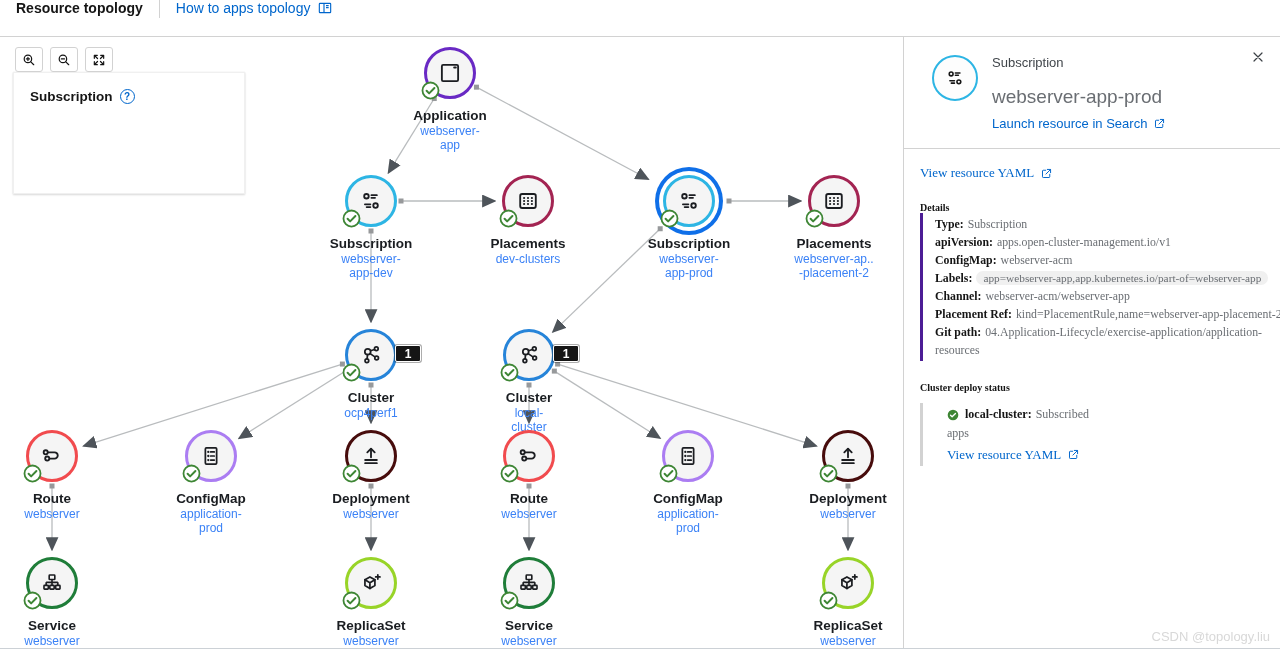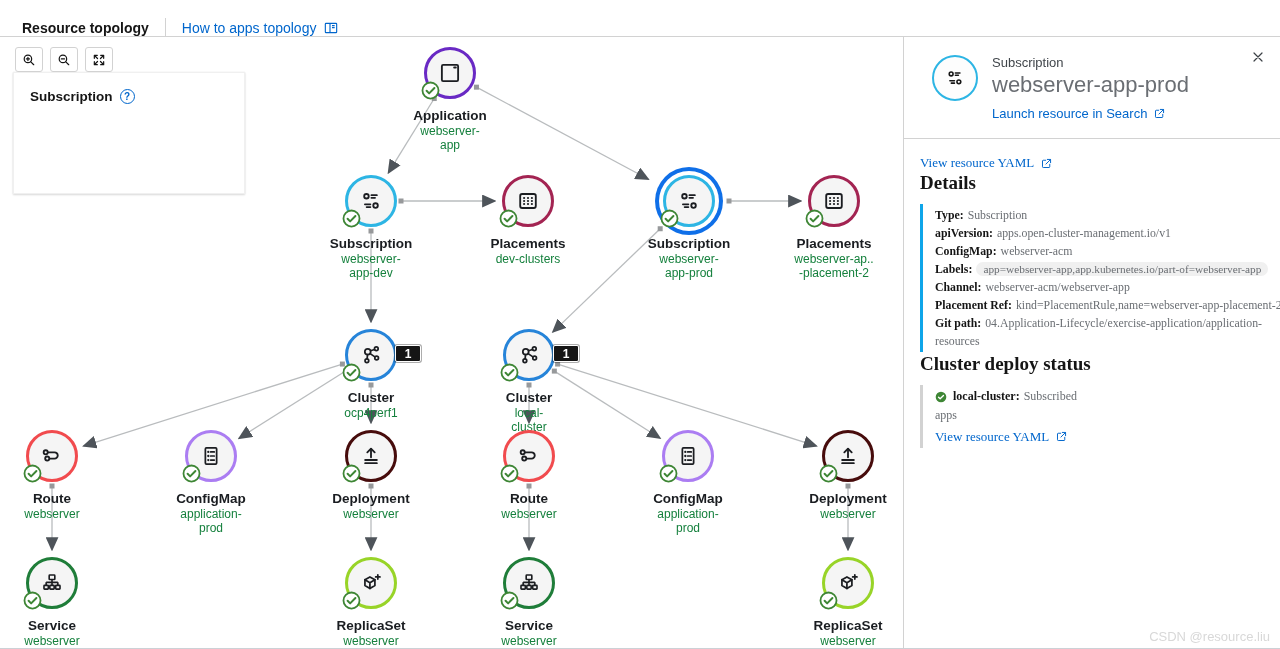--- a/index.html
+++ b/index.html
@@ -1,21 +1,21 @@
 <!DOCTYPE html>
 <html><head>
 <meta charset="utf-8">
 <style>
   * { box-sizing: border-box; margin: 0; padding: 0; }
   html,body { background:#fff; }
   body { font-family:"Liberation Sans", sans-serif; color:#151515; }
   .app { position:relative; width:1280px; height:649px; background:#fff; overflow:hidden; border-bottom:1px solid #ccd1d6; }
 
   
-  .hdr { height:37px; display:flex; align-items:flex-end; padding:0 22px; border-bottom:1px solid #d2d2d2; background:#fff; }
+  .hdr { height:37px; display:flex; align-items:flex-start; padding:0 16px; border-bottom:1px solid #d2d2d2; background:#fff; }
   .hdr-title { font-size:14px; font-weight:700; color:#151515; }
   .hdr-div { width:1px; height:18px; background:#d2d2d2; margin:0 16px; }
   .hdr-link { display:flex; align-items:center; gap:7px; color:#0066cc; font-size:14px; font-weight:500; cursor:pointer; }
   .hdr-link svg { width:16px; height:16px; }
 
   
   .main { display:flex; height:612px; }
   .graph { position:relative; width:903px; height:612px; background:#fff; }
   .edges { position:absolute; left:0; top:0; z-index:0; }
 
@@ -33,43 +33,43 @@
 
   
   .node { position:absolute; width:140px; text-align:center; z-index:2; }
   .ncircle { position:relative; width:52px; height:52px; margin:0 auto; border-radius:50%; background:#f5f5f5; border:3px solid #999; display:flex; align-items:center; justify-content:center; cursor:pointer; }
   .ncircle svg.glyph { width:26px; height:26px; color:#1b1d21; }
   .node.selected .ncircle { box-shadow:0 0 0 4px #fff, 0 0 0 8px #0f6fe8; }
   .ncheck { position:absolute; left:-6px; top:31px; width:19px; height:19px; }
   .ncheck svg { width:19px; height:19px; display:block; }
   .ncount { position:absolute; left:47px; top:13px; min-width:26px; height:17px; background:#151515; color:#fff; font-size:12px; font-weight:700; line-height:16px; text-align:center; padding:0 6px; border:1px solid #fff; box-shadow:0 0 0 1px rgba(21,21,21,.35); border-radius:2px; }
   .nlabel { margin-top:9px; font-size:13.5px; font-weight:700; color:#1a1d21; line-height:16px; }
-  .nsub { font-size:12px; color:#15803d; line-height:14px; }
+  .nsub { font-size:12px; color:#3b82f6; line-height:14px; }
 
   
   .panel { position:relative; width:377px; height:612px; border-left:1px solid #d2d2d2; background:#fff; }
   .pclose { position:absolute; top:12px; right:14px; width:16px; height:16px; color:#3c4146; cursor:pointer; }
   .pclose svg { width:16px; height:16px; }
   .phead { display:flex; gap:14px; padding:18px 16px 16px 28px; }
   .picon { width:46px; height:46px; border-radius:50%; border:2.5px solid #2db5e4; background:#fdfdfd; display:flex; align-items:center; justify-content:center; flex:none; }
   .picon svg { width:22px; height:22px; color:#151515; }
   .pkind { font-size:13px; color:#41464b; }
-  .ptitle { font-size:22px; color:#6a6e73; margin-top:2px; }
+  .ptitle { font-size:19px; color:#6a6e73; margin-top:16px; }
   .plink { display:inline-flex; align-items:center; gap:6px; color:#0066cc; font-size:13px; font-weight:500; cursor:pointer; margin-top:8px; }
   .plink svg { width:13px; height:13px; }
   .pdivider { border-top:1px solid #d2d2d2; }
   .pbody { padding:14px 16px 0 16px;font-family:Liberation Serif, serif; }
   .pbody .plink { margin-top:0; }
-  .sechead { font-size:19px; font-weight:600; color:#151515; margin-top:1px; }
-  .dlist { border-left:3px solid #0ea5e9; margin-top:10px; padding:2px 0 2px 12px; }
+  .sechead { font-size:10px; font-weight:600; color:#151515; margin-top:21px; }
+  .dlist { border-left:3px solid #4c1d95; padding:2px 0 2px 12px; }
   .drow { font-size:11.8px; line-height:18px; color:#6a6e73; white-space:nowrap; }
   .drow.wrap { white-space:normal; }
   .dlabel { font-weight:700; color:#151515; margin-right:4px; }
   .pill { background:#f0f0f0; border-radius:9px; padding:1px 7px; font-size:11.3px; color:#6a6e73; }
-  .cdlist { border-left:3px solid #d2d2d2; margin-top:10px; padding:2px 0 2px 12px; }
+  .cdlist { border-left:3px solid #d2d2d2; margin-top:10px; padding:2px 0 2px 24px; }
   .cdrow { font-size:12px; line-height:19px; color:#6a6e73; display:flex; align-items:center; }
   .cdrow .st-icon { width:12px; height:12px; margin-right:6px; flex:none; }
   .cdrow .st-icon svg { width:12px; height:12px; display:block; }
   .cdrow .dlabel { margin-right:4px; }
   .cdlist .plink { margin-top:2px; font-size:13px; }
 
   .watermark { position:absolute; right:10px; bottom:4px; font-size:13px; color:#d8d8d8; z-index:9; }
 </style>
 </head>
 <body>
@@ -599,14 +599,14 @@
               <svg>
                   <use href="#i-external"></use>
                 </svg>
             </span>
           </div>
         </div>
       </div>
     </div>
   </div>
 
-  <div class="watermark">CSDN @resource.liu</div>
+  <div class="watermark">CSDN @topology.liu</div>
 </div>
 
 </body></html>

